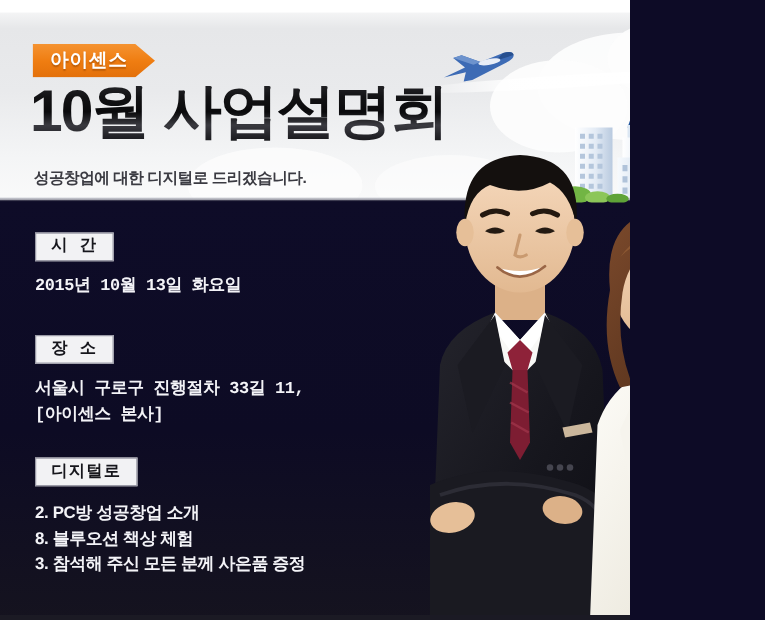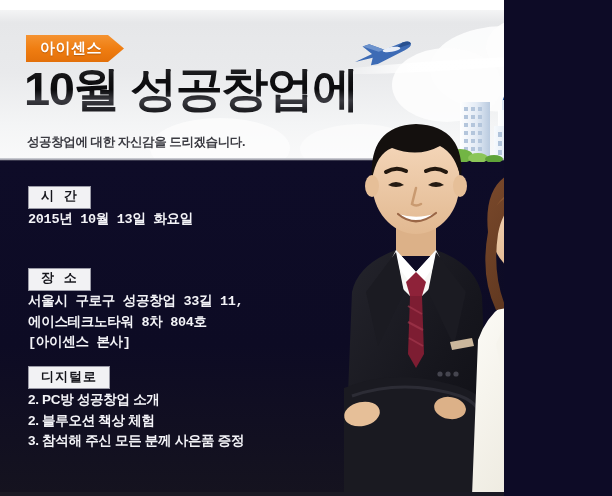--- a/index.html
+++ b/index.html
@@ -139,21 +139,21 @@
     border:1px solid #9a9aa6;
     color:#16161c;
     font-size:13px;
     font-weight:bold;
     letter-spacing:1px;
     padding:3px 12px 4px;
     line-height:1.1;
   }
 
   .info-text {
-    margin-top:1px;
+    margin-top:11px;
     color:#f3f3f7;
     font-size:13.5px;
     font-weight:bold;
     line-height:1.52;
     letter-spacing:-.3px;
     white-space:nowrap;
   }
 
   .blk-time  { top:186px;font-family:Liberation Mono, monospace; }
   .blk-place { top:268px;font-family:Liberation Mono, monospace; }
@@ -409,43 +409,42 @@
     <path d="M252 300 Q268 288 282 298 Q292 308 288 324 L262 330 Q250 316 252 300 Z" fill="#e6bf98"></path>
     <ellipse cx="272" cy="310" rx="17" ry="15" fill="#ebc49d"></ellipse>
 
     <path d="M250 286 Q268 278 284 290 L280 300 Q266 290 252 296 Z" fill="#fbf9f2"></path>
 
     <path d="M182 296 Q226 284 258 300 Q268 306 266 318 L196 330 Z" fill="#e6bf98" opacity="0"></path>
   </svg>
 
   <div class="tag">아이센스</div>
 
-  <div class="headline">10월 성공창업에</div>
-
-  <div class="subtitle">성공창업에 대한 자신감을 드리겠습니다.</div>
+  <div class="headline">10월 사업설명회</div>
+
+  <div class="subtitle">성공창업에 대한 디지털로 드리겠습니다.</div>
 
   <div class="info blk-time">
     <div class="label-box">시 간</div>
     <div class="info-text">
       <div>2015년 10월 13일 화요일</div>
     </div>
   </div>
 
   <div class="info blk-place">
     <div class="label-box">장 소</div>
     <div class="info-text">
-      <div>서울시 구로구 성공창업 33길 11,</div>
-      <div>에이스테크노타워 8차 804호</div>
+      <div>서울시 구로구 진행절차 33길 11,</div>
       <div>[아이센스 본사]</div>
     </div>
   </div>
 
   <div class="info blk-proc">
     <div class="label-box">디지털로</div>
     <div class="info-text">
       <div>2. PC방 성공창업 소개</div>
-      <div>2. 블루오션 책상 체험</div>
+      <div>8. 블루오션 책상 체험</div>
       <div>3. 참석해 주신 모든 분께 사은품 증정</div>
     </div>
   </div>
 
   <div class="bottom-edge"></div>
 </div>
 
 </body></html>

